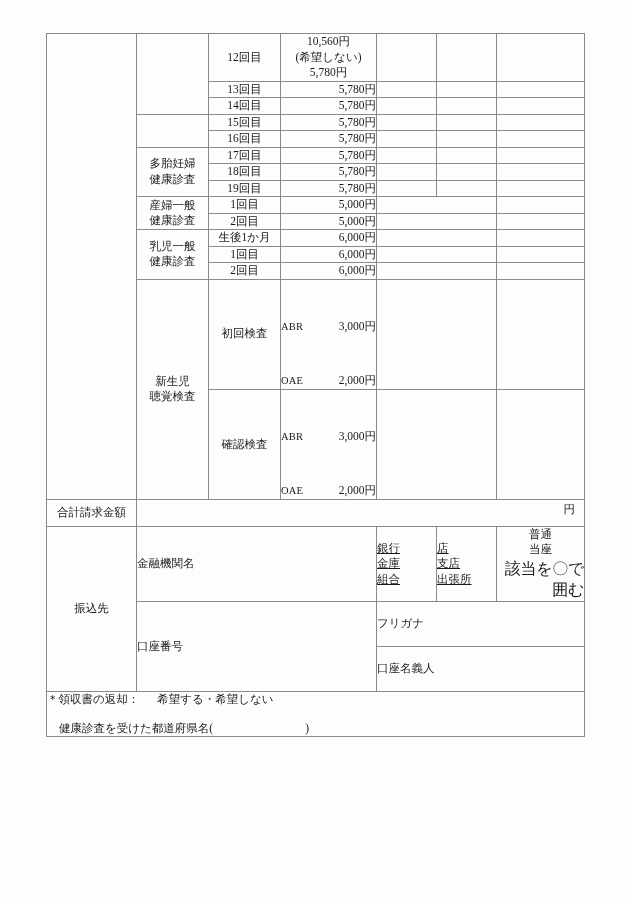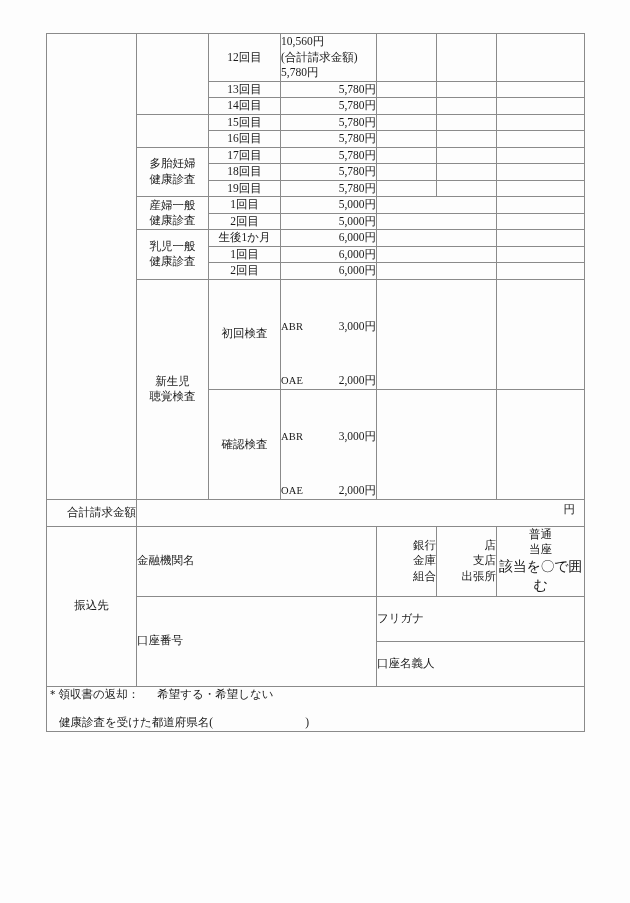--- a/index.html
+++ b/index.html
@@ -62,21 +62,21 @@
     font-size: 11.5px;
     padding: 2px 4px;
   }
   .r-fee {
     text-align: right;
     font-size: 11.5px;
     padding: 2px 9px 2px 4px;
     white-space: nowrap;
   }
   .fee-multi {
-    text-align: left;
+    text-align: center;
     font-size: 11.5px;
     padding: 2px 9px 2px 4px;
     line-height: 1.32;
   }
   .fee-multi div { white-space: nowrap; }
 
   
   .hear {
     padding: 2px 9px 2px 8px;
   }
@@ -89,21 +89,21 @@
   }
   .hear-code {
     font-family: "Liberation Serif", "DejaVu Serif", serif;
     font-size: 10.5px;
     letter-spacing: 0.2px;
     margin-top: 40px;
   }
   .hear-amt { font-size: 11.5px; }
 
   .total-label {
-    text-align: right;
+    text-align: center;
     font-size: 11.5px;
     padding: 7px 4px;
   }
   .total-value {
     position: relative;
     height: 26px;
     padding: 0;
   }
   .total-yen {
     position: absolute;
@@ -115,34 +115,35 @@
   .bank-label {
     text-align: center;
     font-size: 11.5px;
   }
   .bank-name-cell {
     padding: 4px 6px;
     vertical-align: top;
     height: 46px;
   }
   .stack-right {
-    text-align: right;
+    text-align: left;
     padding: 4px 7px 4px 4px;
     line-height: 1.45;
     font-size: 11.5px;
     vertical-align: top;
+    text-decoration: underline;
   }
   .stack-ctr {
     text-align: center;
     padding: 4px 3px;
     line-height: 1.45;
     font-size: 11.5px;
     vertical-align: top;
   }
-  .stack-ctr .tight { font-size: 14px; letter-spacing: -0.3px; }
+  .stack-ctr .tight { font-size: 16px; letter-spacing: -0.3px; text-align: right; }
 
   .acct-cell {
     padding: 4px 6px;
     vertical-align: top;
     height: 44px;
     margin-left: 22px;
   }
   .notes-cell {
     padding: 9px 10px 11px 10px;
     vertical-align: top;
@@ -169,21 +170,21 @@
           <col class="c7">
       </colgroup>
       <tbody>
 
         <tr>
           <td class="c1" rowspan="15"></td>
           <td class="c2" rowspan="3"></td>
           <td class="r-num">12回目</td>
           <td class="fee-multi">
             <div>10,560円</div>
-            <div>(合計請求金額)</div>
+            <div>(希望しない)</div>
             <div>5,780円</div>
           </td>
           <td></td>
           <td></td>
           <td></td>
         </tr>
 
         <tr>
           <td class="r-num">13回目</td>
           <td class="r-fee">5,780円</td>

